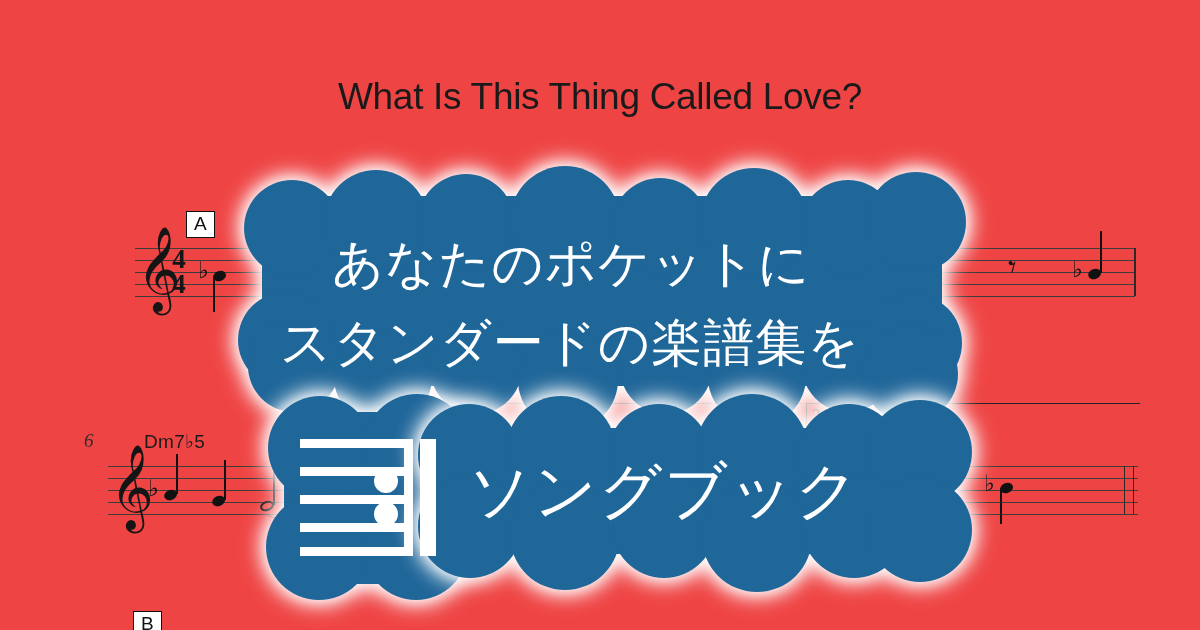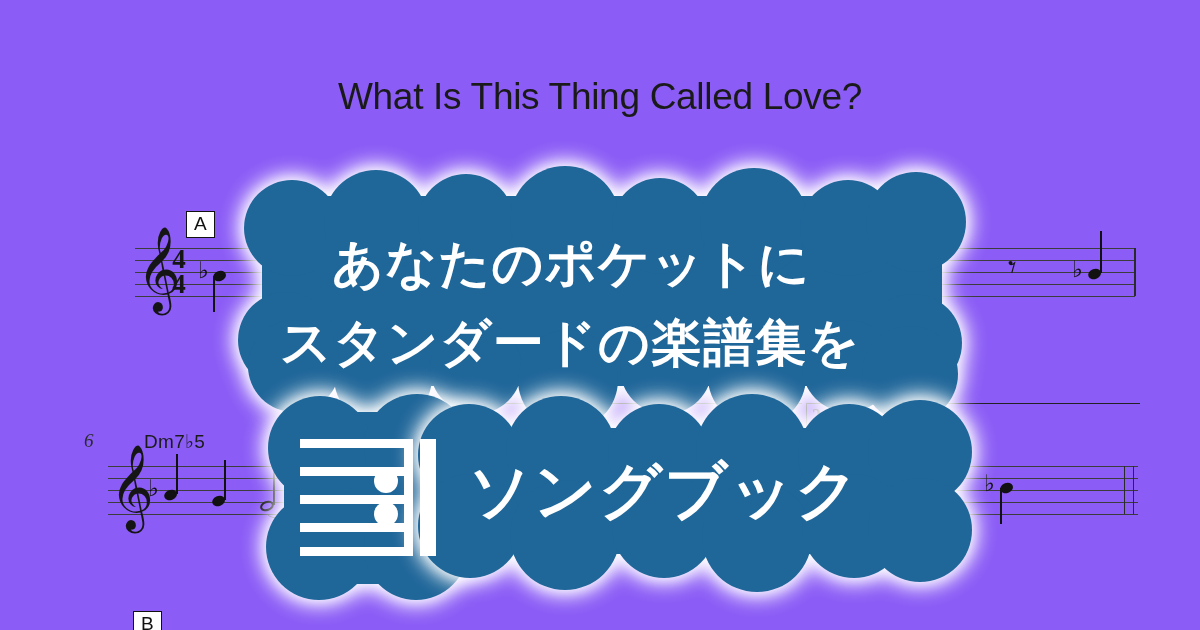--- a/index.html
+++ b/index.html
@@ -193,34 +193,34 @@
   .bub {
     position: absolute;
     border-radius: 50%;
     background: var(--accent, #1f6699);
   }
 
   .overlay-text {
     position: absolute;
     color: #ffffff;
     font-family: "DejaVu Sans", "Liberation Sans", sans-serif;
-    font-weight: 700;
+    font-weight: 400;
     white-space: nowrap;
     line-height: 1;
   }
   .line-1, .line-2 { font-size: 51px; letter-spacing: 1px; }
   .line-3 { font-size: 62px; letter-spacing: 2px; }
 
   
   .logo-mark { position: absolute; }
 </style>
 </head>
 <body style="background: rgb(255, 255, 255);">
 
-<div id="stage" style="background: #8b5cf6;">
+<div id="stage" style="background: #ef4444;">
 
   <div class="song-title">What Is This Thing Called Love?</div>
 
   <div class="sheet-layer">
 
     <div class="system" style="left:135px; top:248px; width:1000px; height:60px;">
 
       <div class="staff" style="width:1000px; height:48px;">
         <div class="staff-line" style="top:0px;  width:1000px;"></div>
         <div class="staff-line" style="top:12px; width:1000px;"></div>

